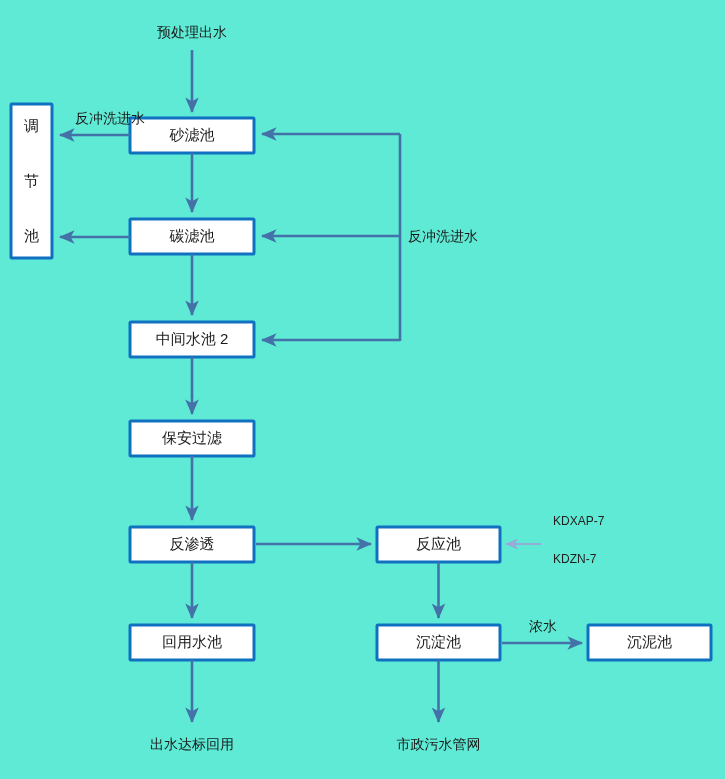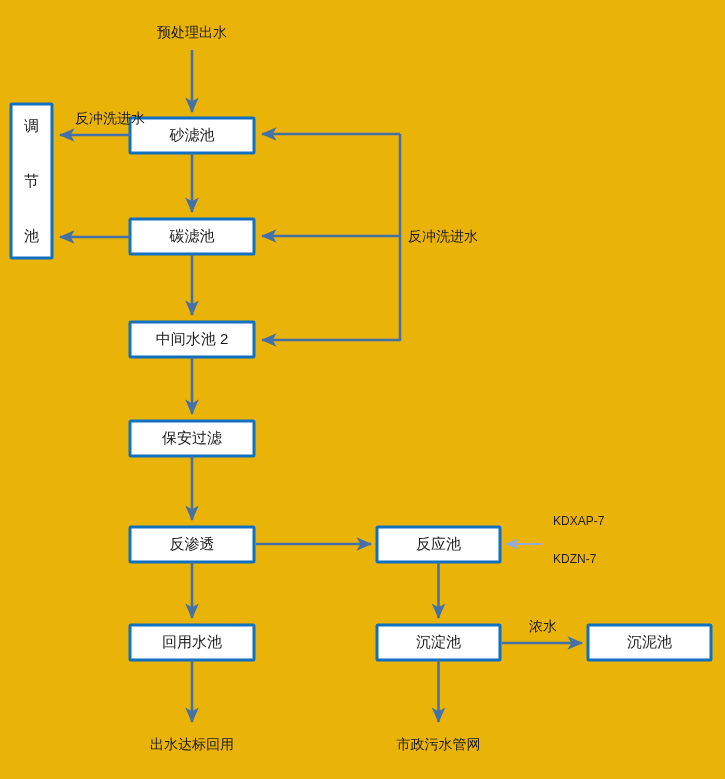--- a/index.html
+++ b/index.html
@@ -7,21 +7,21 @@
     padding: 0;
     background: #ffffff;
   }
   body {
     font-family: "Liberation Sans", "DejaVu Sans", sans-serif;
   }
   #diagram-root {
     position: relative;
     width: 725px;
     height: 779px;
-    background: #eab308;
+    background: #5eead4;
     overflow: hidden;
   }
   svg.flow-canvas {
     position: absolute;
     left: 0;
     top: 0;
     width: 725px;
     height: 779px;
     display: block;
   }

